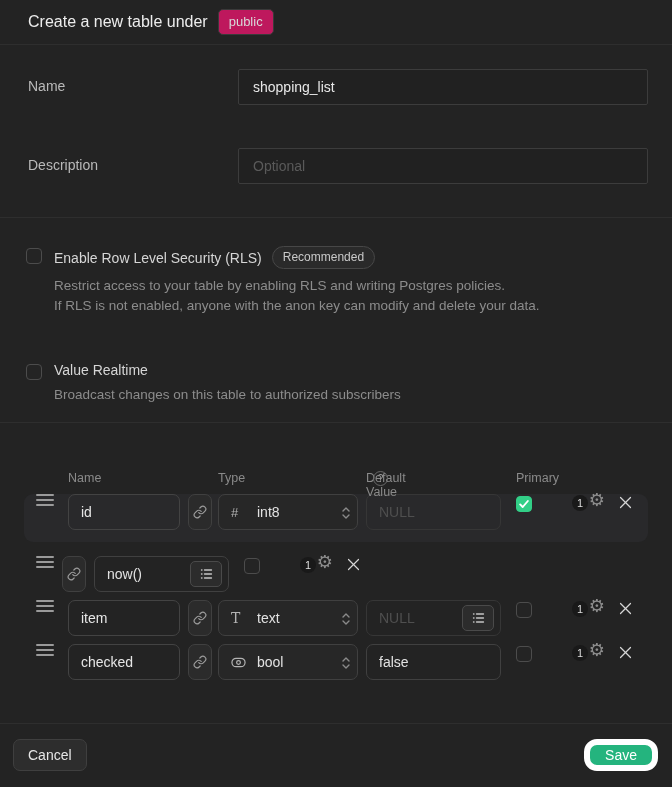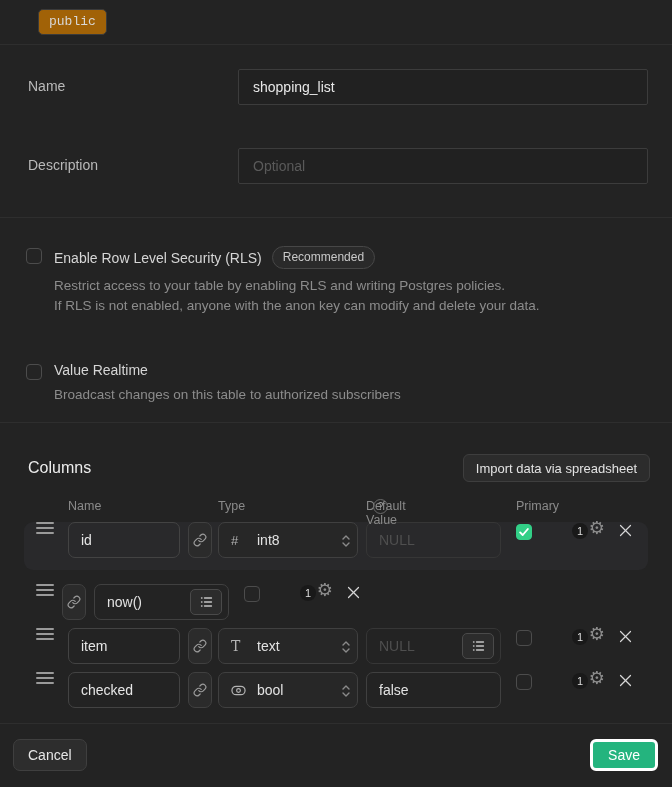--- a/index.html
+++ b/index.html
@@ -3,22 +3,22 @@
 <meta charset="utf-8">
 <style>
   * { box-sizing: border-box; margin: 0; padding: 0; }
   html,body { width:672px; height:787px; background:#1b1b1b; }
   body { font-family:"Liberation Sans", sans-serif; }
   .modal { width:672px; height:787px; background:#232323; display:flex; flex-direction:column; overflow:hidden; color:#e8e8e8; }
 
   
   .hdr { flex:0 0 45px; display:flex; align-items:center; padding:0 28px; border-bottom:1px solid #2e2e2e; }
   .hdr-title { font-size:16px; color:#ededed; }
-  .schema-badge { margin-left:10px; font-family:Liberation Mono, monospace; font-size:13px; color:#d8d8d8;
-    background:#a16207; border:1px solid #3a3a3a; border-radius:5px; padding:4px 10px 5px; }
+  .schema-badge { margin-left:10px; font-family:Liberation Sans, sans-serif; font-size:13px; color:#d8d8d8;
+    background:#be185d; border:1px solid #3a3a3a; border-radius:5px; padding:4px 10px 5px; }
 
   
   .sec-a { flex:0 0 173px; border-bottom:1px solid #2e2e2e; padding:24px 24px 0 28px; }
   .form-row { display:flex; }
   .form-row + .form-row { margin-top:43px; }
   .f-label { flex:0 0 210px; padding-top:9px; font-size:14px; color:#b9b9b9; }
   .text-input { flex:1; height:36px; background:#212121; border:1px solid #3c3c3c; border-radius:2px;
     color:#e8e8e8; font-size:14px; padding:0 14px; outline:none; font-family:"Liberation Sans", sans-serif; }
   .text-input::placeholder { color:#5a5a5a; }
 
@@ -73,30 +73,31 @@
   .gear { position:absolute; right:0; top:-4px; font-size:18px; line-height:20px; color:#8d8d8d;
     font-family:"DejaVu Sans", sans-serif; }
   .count-badge { position:absolute; left:0; top:1px; width:16px; height:16px; border-radius:50%; background:#191919;
     color:#dedede; font-size:11px; display:flex; align-items:center; justify-content:center; z-index:2; }
   .close-btn { margin-left:12px; background:none; border:none; cursor:pointer; display:flex; padding:2px; }
 
   
   .ftr { flex:1; display:flex; align-items:flex-start; justify-content:space-between; padding:15px 14px 0 13px; }
   .btn-cancel { height:32px; padding:0 14px; background:#2d2d2d; border:1px solid #3f3f3f; border-radius:7px;
     color:#e6e6e6; font-size:14px; cursor:pointer; font-family:"Liberation Sans", sans-serif; }
-  .btn-save { height:32px; padding:0 15px; background:#24b47e; border:3px solid #ffffff; border-radius:6px;
+  .btn-save { height:32px; padding:0 15px; background:#24b47e; border:6px solid #ffffff; border-radius:13px;
     color:#ffffff; font-size:14px; cursor:pointer; font-family:"Liberation Sans", sans-serif;text-align:center; }
   svg { display:block; }
 </style>
 </head>
 <body>
 
 <div class="modal">
 
   <div class="hdr">
+    <span class="hdr-title">Create a new table under</span>
     <span class="schema-badge">public</span>
   </div>
 
   <div class="sec-a">
     <div class="form-row">
       <label class="f-label">Name</label>
       <input class="text-input" type="text" value="shopping_list" style="">
     </div>
     <div class="form-row">
       <label class="f-label">Description</label>
@@ -123,24 +124,20 @@
       <div class="toggle-body">
         <div class="toggle-label-line">
           <span>Value Realtime</span>
         </div>
         <div class="toggle-desc">Broadcast changes on this table to authorized subscribers</div>
       </div>
     </div>
   </div>
 
   <div class="sec-c">
-    <div class="columns-head">
-      <span class="columns-title">Columns</span>
-      <button class="btn-secondary">Import data via spreadsheet</button>
-    </div>
 
     <div class="tbl-headers">
       <span class="th-name">Name</span>
       <span class="th-type">Type</span>
       <span class="th-default">
         <span>Default Value</span>
         <span class="help-circle">?</span>
       </span>
       <span class="th-primary">Primary</span>
     </div>

